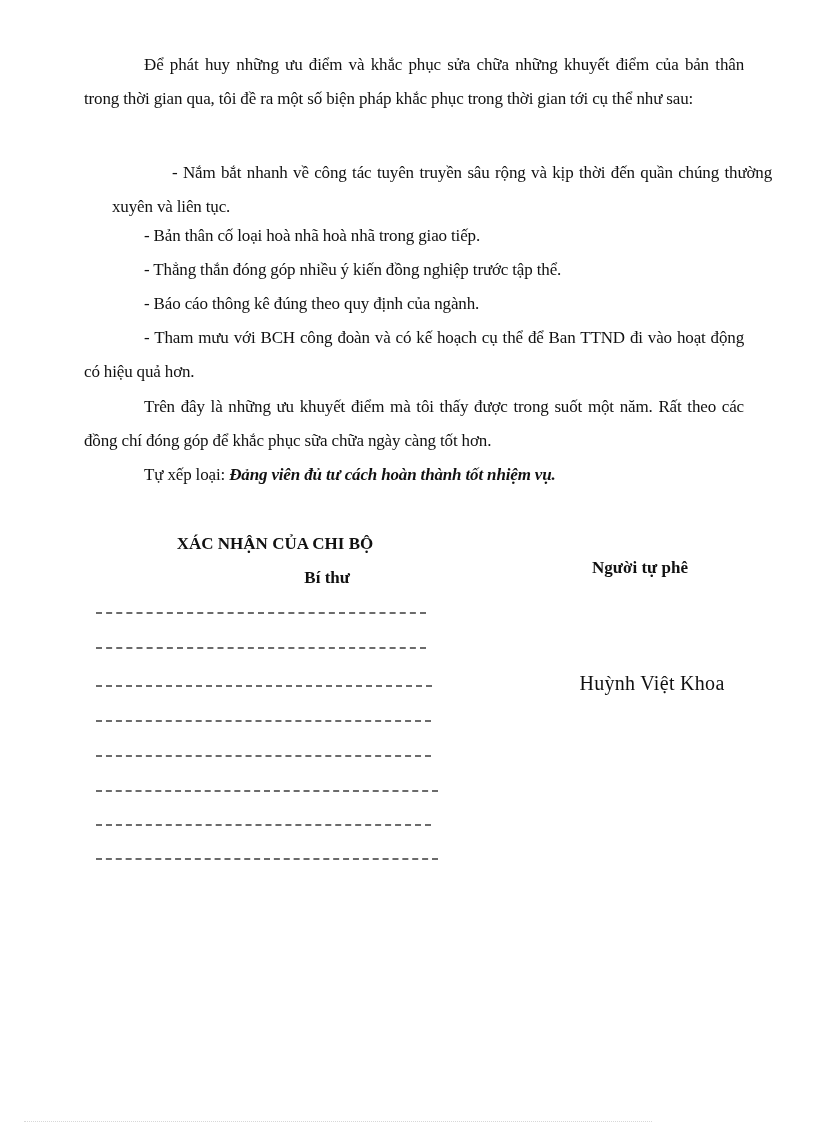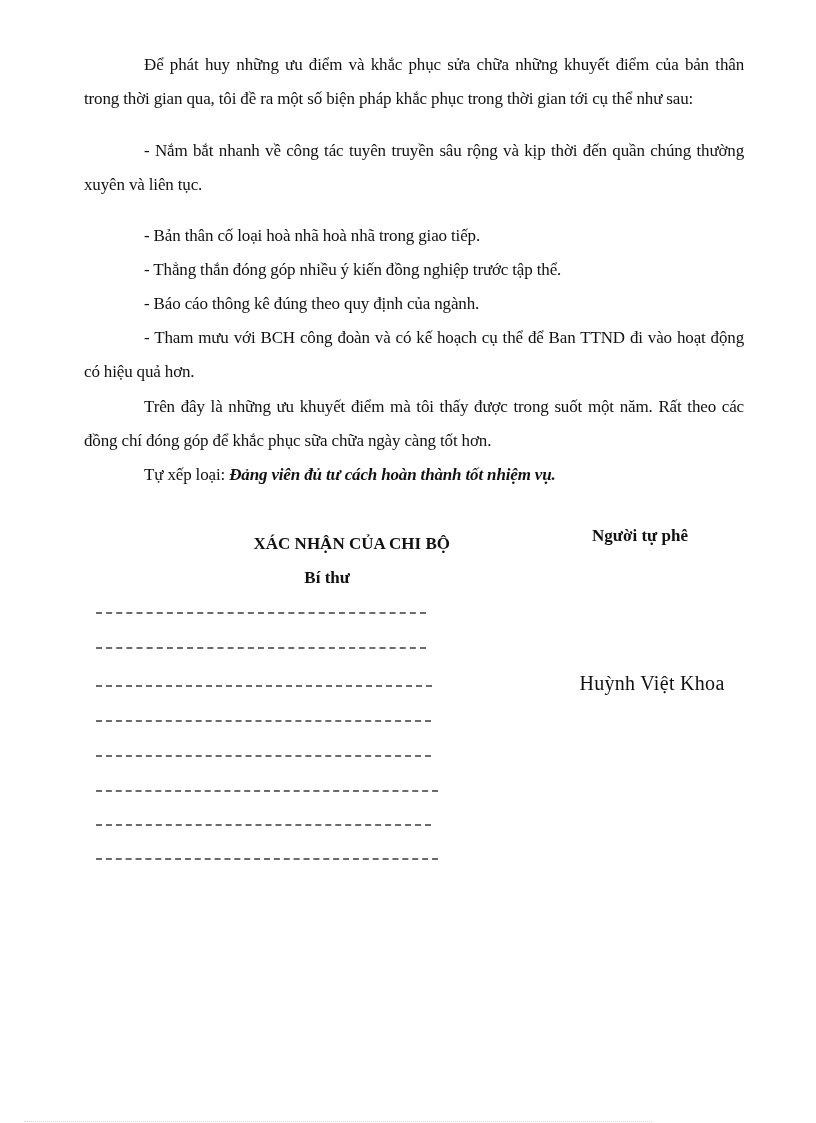--- a/index.html
+++ b/index.html
@@ -10,40 +10,40 @@
   }
   .page { position: absolute; left: 0; top: 0; width: 676px; height: 1123px; }
   .para {
     position: absolute; left: 84px; width: 660px;
     font-size: 17px; line-height: 34px;
     text-align: justify; text-align-last: left;
     letter-spacing: -0.15px;
   }
   .indent { text-indent: 60px; }
   .p1 { top: 48px; }
-  .p2 { top: 134px; }
+  .p2 { top: 156px; margin-left: 28px; }
   .p3 { top: 219px; }
   .p4 { top: 253px; }
   .p5 { top: 287px; }
   .p6 { top: 321px; }
   .p7 { top: 390px; }
   .p8 { top: 458px; }
   .rating { font-weight: bold; font-style: italic; }
 
   .sig-left-title {
     position: absolute; left: 100px; width: 350px; top: 530px;
-    text-align: right; font-weight: bold; font-size: 17px; line-height: 28px;
+    text-align: center; font-weight: bold; font-size: 17px; line-height: 28px;
     padding-left: 0;
   }
   .sig-left-sub {
     position: absolute; left: 180px; width: 170px; top: 564px;
     text-align: right; font-weight: bold; font-size: 17px; line-height: 28px;
   }
   .sig-right-title {
-    position: absolute; left: 560px; width: 160px; top: 522px;
+    position: absolute; left: 560px; width: 160px; top: 554px;
     text-align: center; font-weight: bold; font-size: 17px; line-height: 28px;
   }
   .sig-name {
     position: absolute; left: 560px; width: 184px; top: 667px;
     text-align: center; font-weight: normal; font-size: 20px; line-height: 32px;
     letter-spacing: 0.3px;
   }
   .dash-line {
     position: absolute; left: 96px; height: 0;
     border-top: 2px dashed #6b6b6b;

